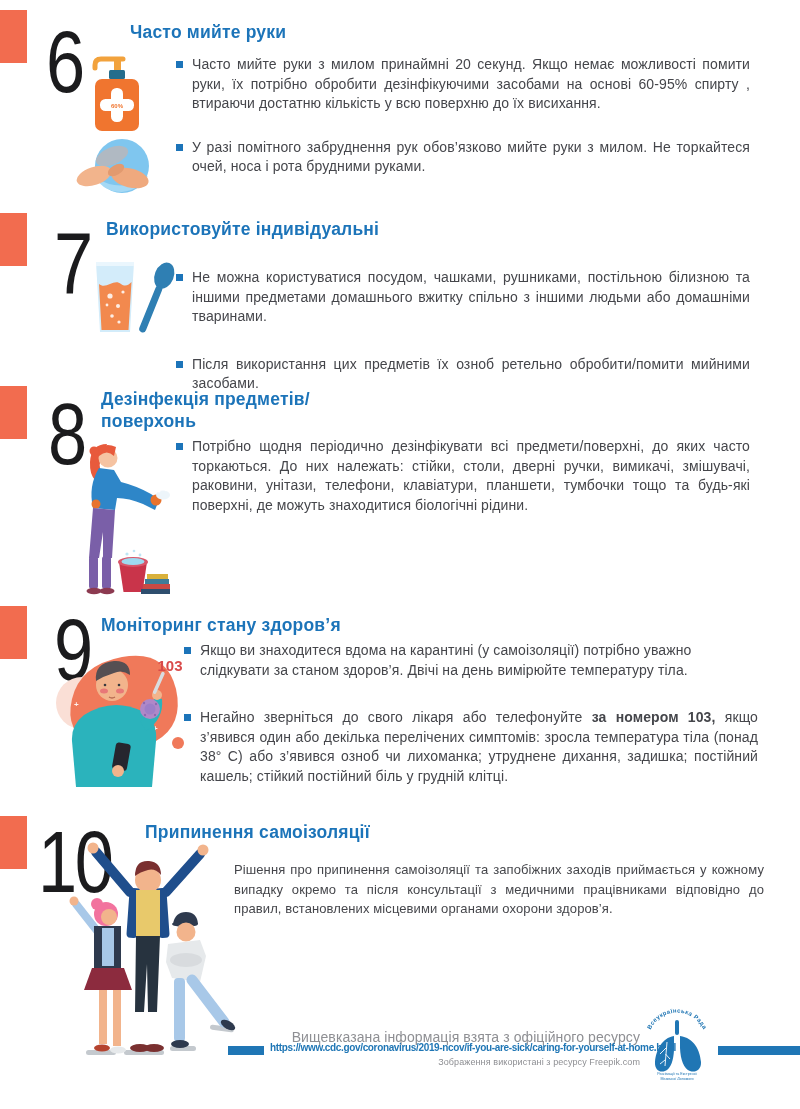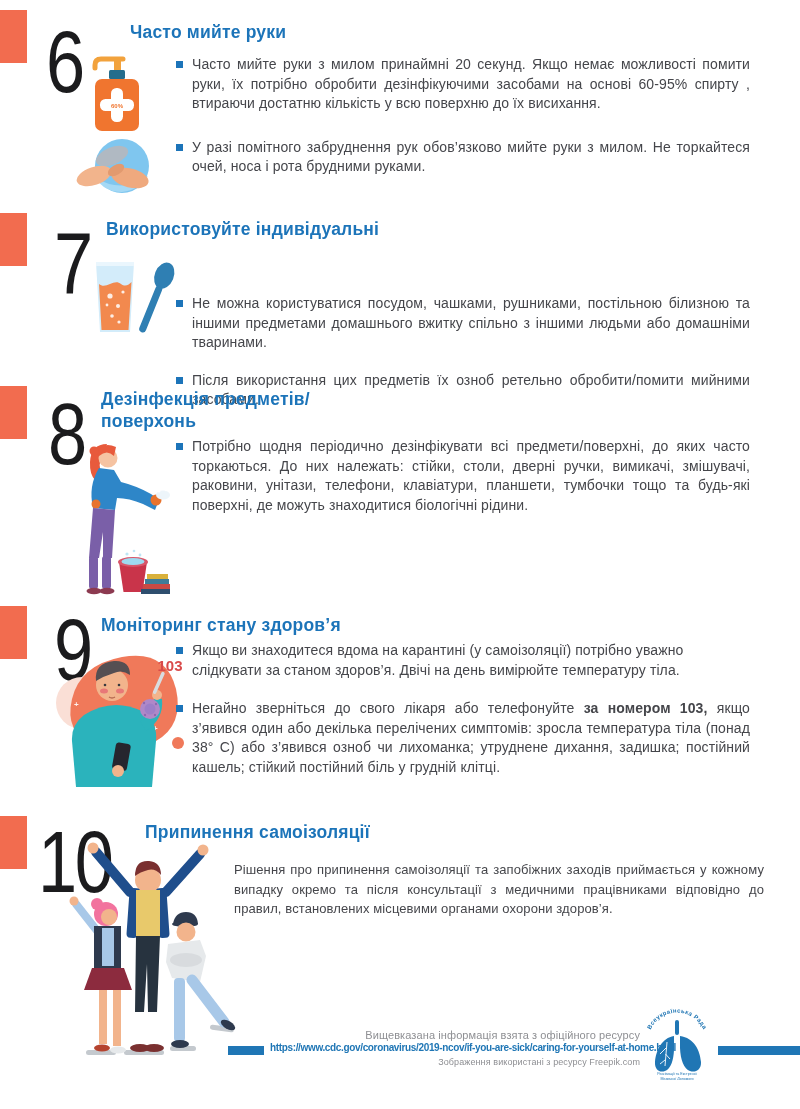--- a/index.html
+++ b/index.html
@@ -31,35 +31,35 @@
     color:#45464B;text-align:justify;letter-spacing:.1px;
   }
   .ill{position:absolute;}
   
   #s6-accent{top:10px;} #s6-num{left:46px;top:18px;} #s6-title{left:130px;top:21px;}
   #s6-soap{left:86px;top:52px;} #s6-hands{left:76px;top:136px;}
   #s6-bullets{left:176px;top:55px;gap:24px;}
   
   #s7-accent{top:213px;} #s7-num{left:54px;top:220px;} #s7-title{left:106px;top:218px;}
   #s7-glass{left:88px;top:256px;}
-  #s7-bullets{left:176px;top:268px;gap:18px;margin-top:26px;}
+  #s7-bullets{left:176px;top:268px;gap:28px;}
   
   #s8-accent{top:386px;} #s8-num{left:48px;top:390px;} #s8-title{left:101px;top:388px;}
   #s8-woman{left:55px;top:438px;}
   #s8-bullets{left:176px;top:437px;gap:2px;}
   
   #s9-accent{top:606px;} #s9-num{left:54px;top:606px;} #s9-title{left:101px;top:614px;}
   #s9-man{left:56px;top:645px;}
-  #s9-bullets{left:176px;top:641px;gap:19px;}
+  #s9-bullets{left:184px;top:641px;gap:28px;}
   
   #s10-accent{top:816px;} #s10-num{left:38px;top:818px;} #s10-title{left:145px;top:821px;}
   #s10-group{left:50px;top:828px;}
   #s10-para{left:226px;top:852px;}
   
-  .src-note{position:absolute;right:160px;top:1029px;font-size:11px;color:#8E8F93;letter-spacing:.1px;}
+  .src-note{position:absolute;right:160px;top:1029px;font-size:14px;color:#8E8F93;letter-spacing:.1px;}
   .src-url{
     position:absolute;left:270px;top:1042px;font-size:10px;font-weight:bold;
     color:#1F76B5;letter-spacing:-0.35px;text-decoration:none;cursor:pointer;
   }
   .img-credit{position:absolute;right:160px;top:1057px;font-size:9px;color:#8E8F93;letter-spacing:.1px;}
   .bar{position:absolute;top:1046px;height:9px;background:#1F76B5;}
   .bar-left{left:228px;width:36px;}
   .bar-right{left:718px;width:82px;}
   #footer-logo{left:640px;top:996px;}
 </style>

